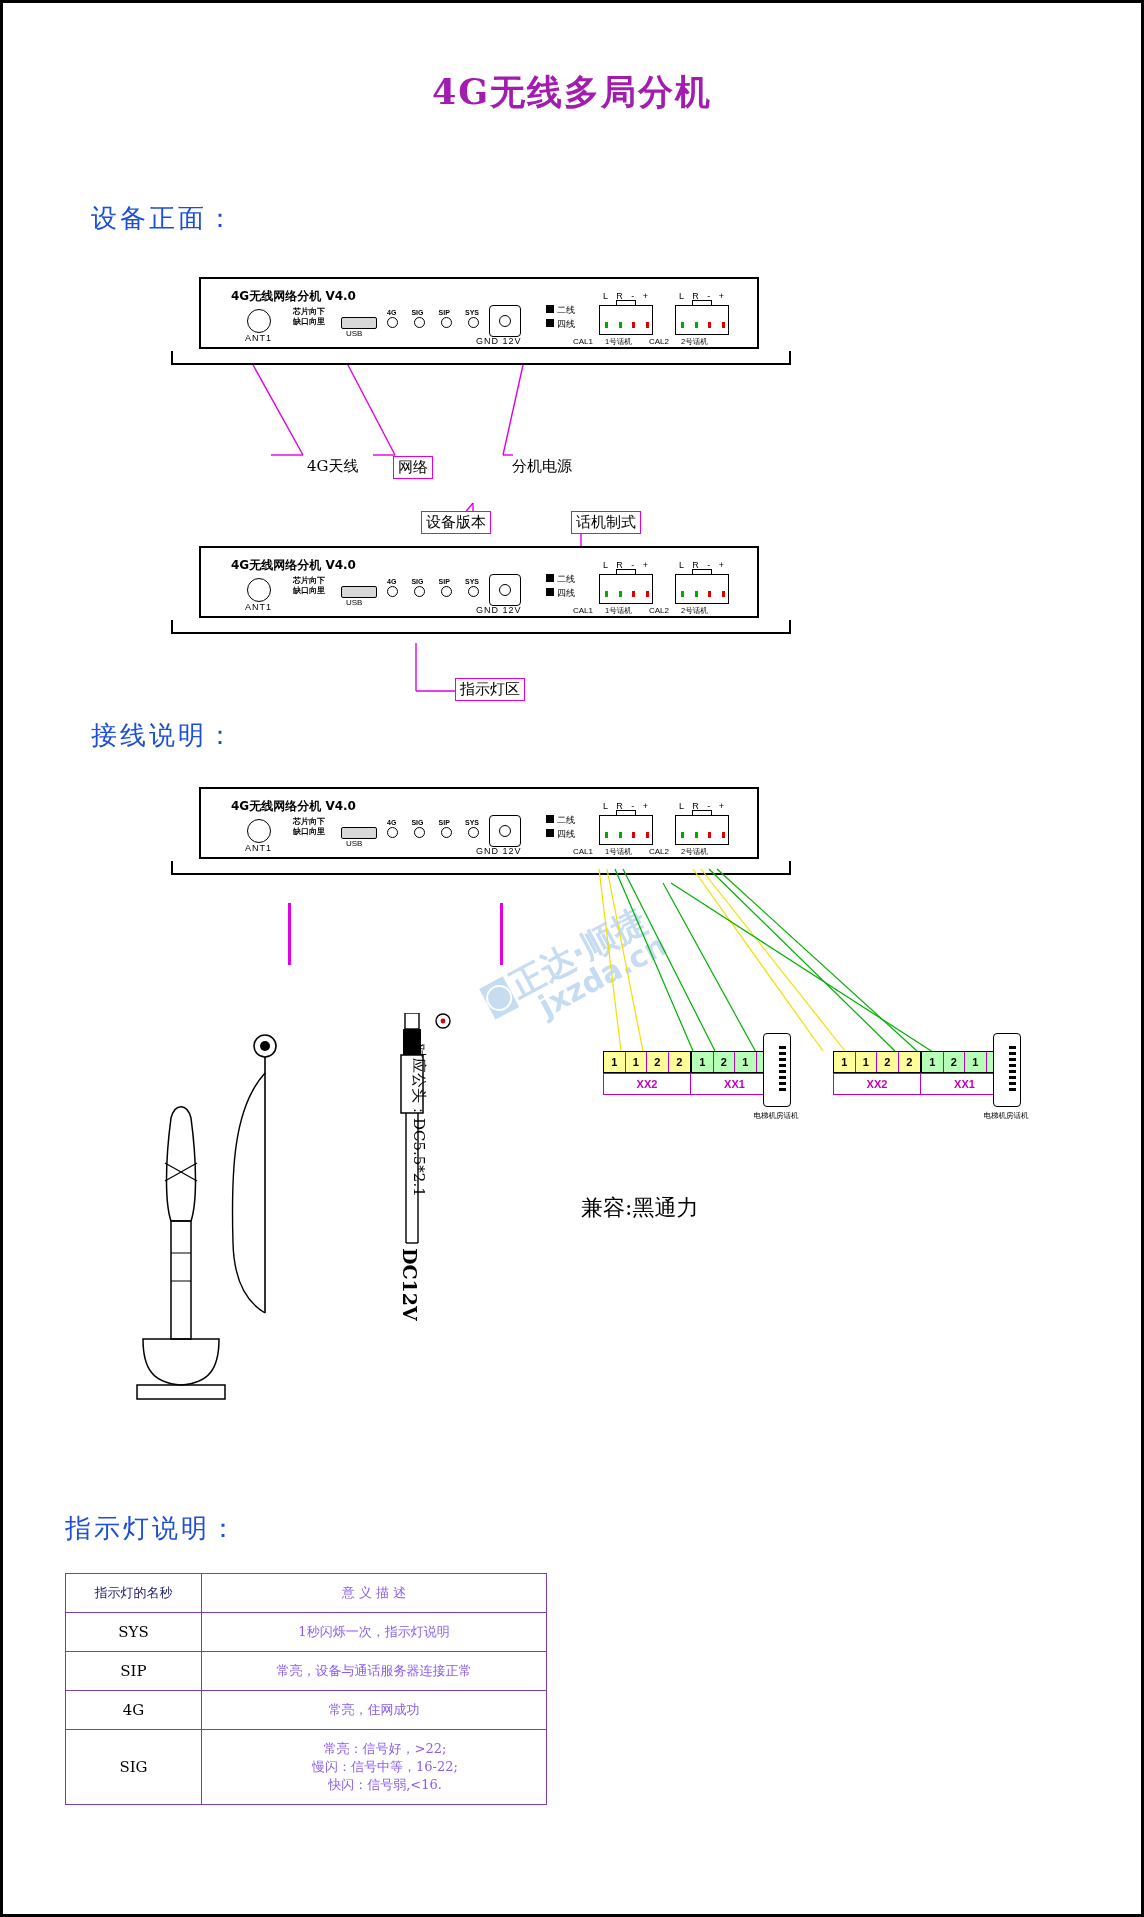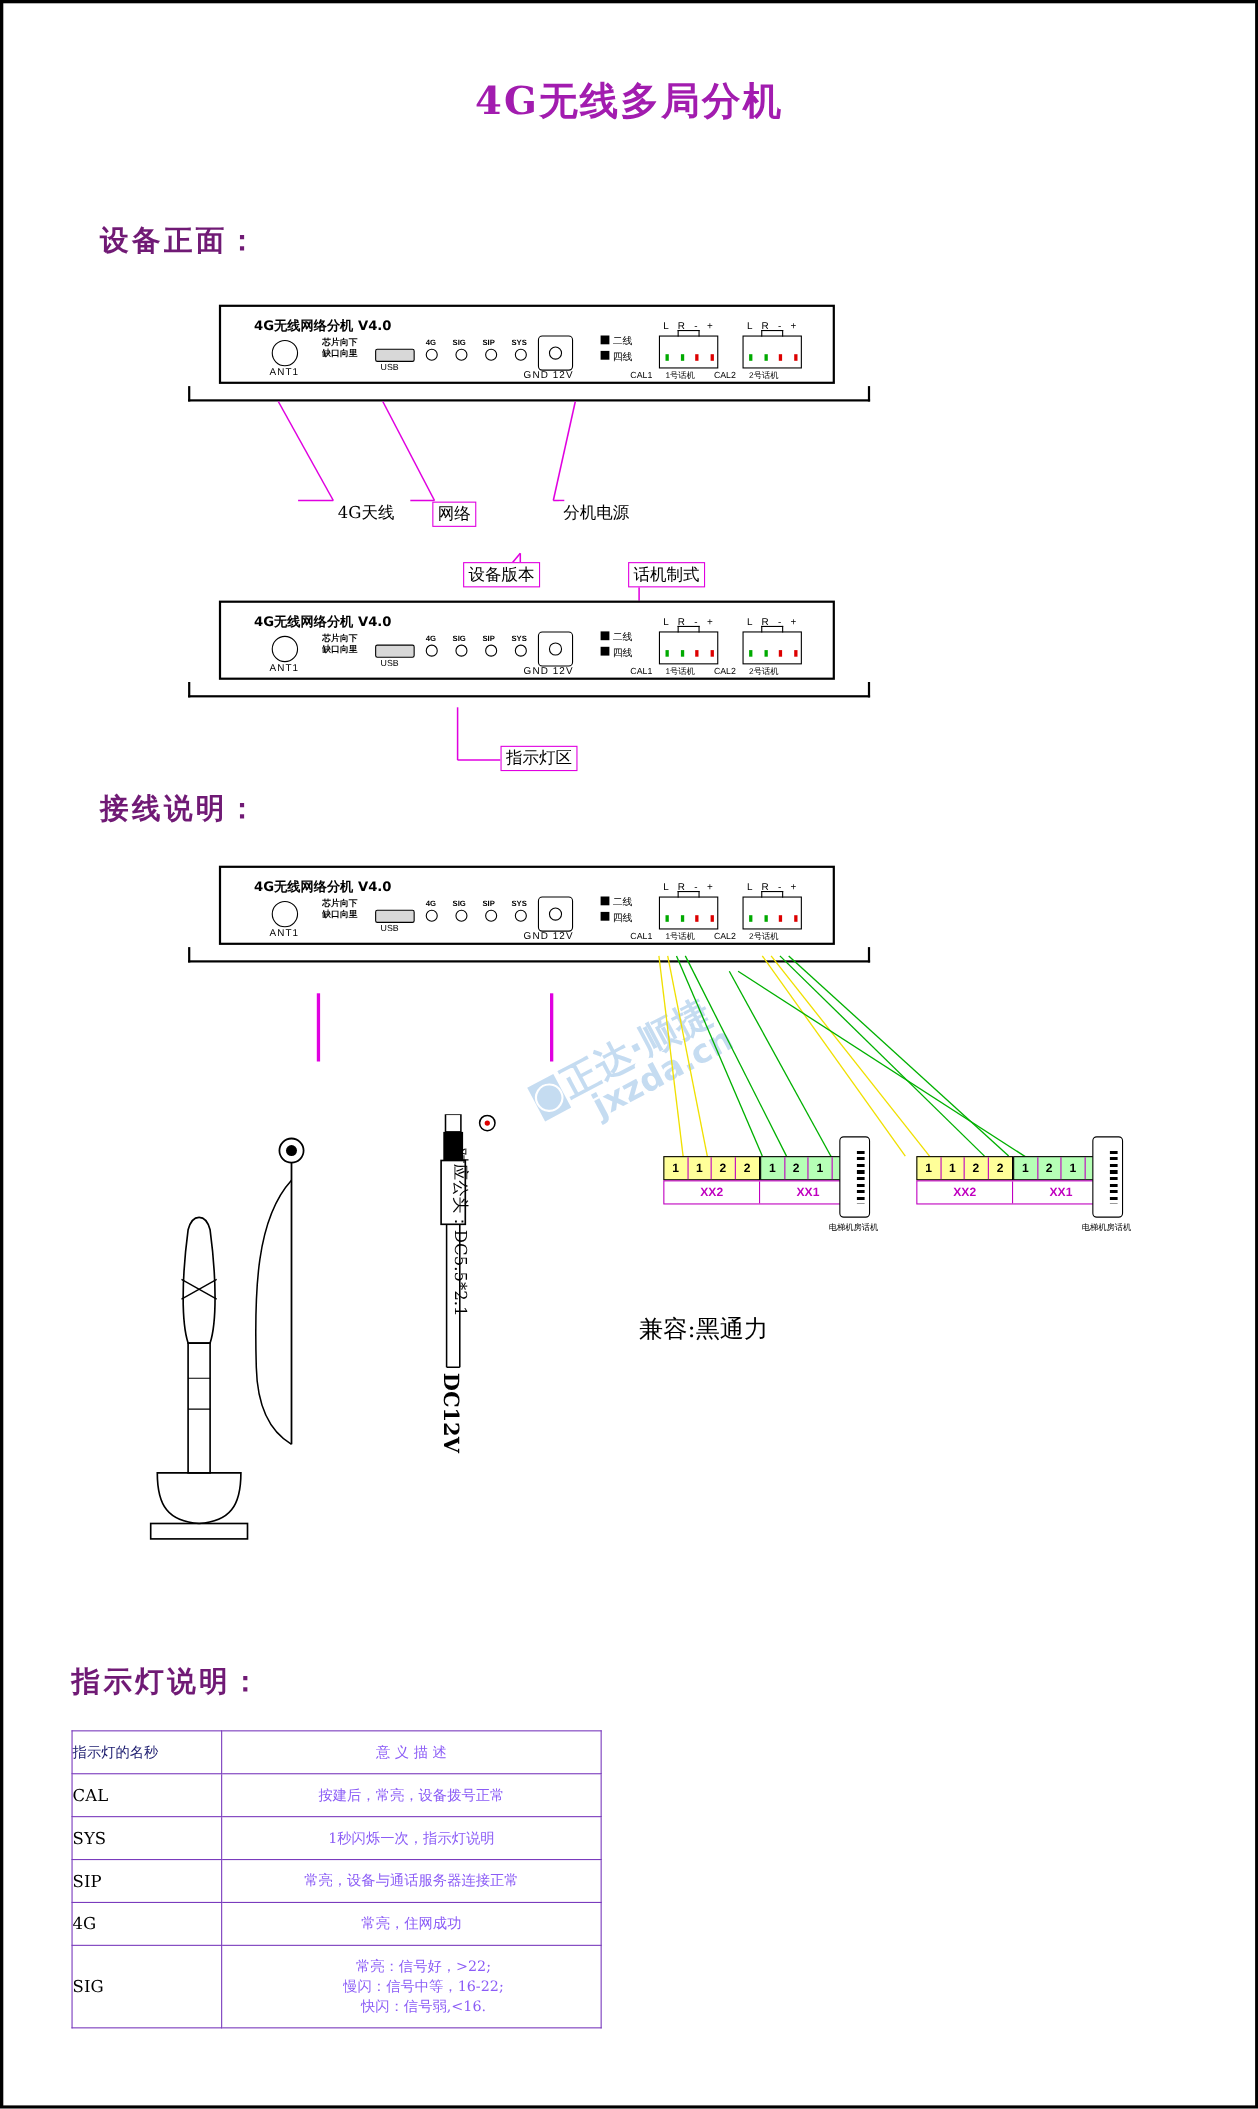--- a/index.html
+++ b/index.html
@@ -2,21 +2,21 @@
 <html><head>
 <meta charset="utf-8">
 <style>
   html,body{margin:0;padding:0;background:#ffffff;}
   body{font-family:"Liberation Sans","DejaVu Sans",sans-serif;}
   #page{position:relative;width:1144px;height:1917px;background:#fff;box-sizing:border-box;border:3px solid #000;overflow:hidden;}
   .abs{position:absolute;}
   .title{width:100%;text-align:center;font-family:"DejaVu Serif","Liberation Serif",serif;font-weight:bold;color:#a21caf;}
   .t1{top:66px;font-size:35px;letter-spacing:2px;}
   .t2{top:124px;font-size:35px;letter-spacing:2px;}
-  .sect{font-family:"DejaVu Serif","Liberation Serif",serif;font-size:26px;color:#701a75;font-weight:bold;letter-spacing:3px;}
+  .sect{font-family:"DejaVu Serif","Liberation Serif",serif;font-size:26px;color:#1d4ed8;font-weight:normal;letter-spacing:3px;}
   
   .device{position:absolute;width:560px;height:72px;border:2px solid #000;background:#fff;box-sizing:border-box;}
   .device .base{position:absolute;left:-30px;top:72px;width:620px;height:14px;border:2px solid #000;border-top:none;box-sizing:border-box;background:#fff;}
   .dev-label{position:absolute;left:30px;top:9px;font-size:12px;font-weight:bold;font-family:"DejaVu Sans",sans-serif;}
   .ant-circle{position:absolute;left:46px;top:30px;width:22px;height:22px;border:1.6px solid #000;border-radius:50%;}
   .ant-text{position:absolute;left:44px;top:54px;font-size:9px;letter-spacing:1px;}
   .chip-text{position:absolute;left:85px;top:28px;font-size:8px;line-height:10px;font-weight:bold;text-align:center;width:46px;}
   .usb{position:absolute;left:140px;top:38px;width:34px;height:10px;border:1.5px solid #000;border-radius:2px;background:#d8d8d8;}
   .usb-lab{position:absolute;left:145px;top:50px;font-size:8px;}
   .leds{position:absolute;left:186px;top:30px;width:92px;}
@@ -33,21 +33,21 @@
   .jack .pins{position:absolute;left:5px;top:16px;width:44px;display:flex;justify-content:space-between;}
   .jack .pins b{display:block;width:3px;height:6px;background:#0a0;}
   .jack .pins b.r{background:#d00;}
   .jackhdr{position:absolute;font-size:9px;letter-spacing:3px;}
   .calname{position:absolute;font-size:7.5px;}
   .cal-l{position:absolute;font-size:8px;}
   .pinkline{position:absolute;background:#e000e0;}
   .cbox{position:absolute;border:1px solid #e000e0;padding:1px 4px;font-size:15px;font-family:"DejaVu Serif","Liberation Serif",serif;background:#fff;white-space:nowrap;}
   table.leg{position:absolute;border-collapse:collapse;}
   table.leg td{border:1px solid #7a3bbd;font-family:"DejaVu Serif","Liberation Serif",serif;}
-  table.leg td.k{width:135px;text-align:left;font-size:15px;padding:10px 0;}
+  table.leg td.k{width:135px;text-align:center;font-size:15px;padding:10px 0;}
   table.leg td.v{width:310px;text-align:center;font-size:13px;color:#8b5cf6;padding:10px 6px;}
   table.leg td.hk{font-size:13px;color:#1a1a6e;}
   .term{position:absolute;height:22px;display:flex;border:1px solid #000;box-sizing:border-box;}
   .term span{display:flex;align-items:center;justify-content:center;font-size:11px;font-weight:bold;border-right:1px solid #000;box-sizing:border-box;}
   .term span:last-child{border-right:none;}
   .phone{position:absolute;width:26px;height:72px;border:1.6px solid #000;border-radius:4px;background:#fff;}
   .phone:after{content:"";position:absolute;left:15px;top:12px;width:7px;height:48px;background:repeating-linear-gradient(to bottom,#000 0 3px,#fff 3px 6px);}
   .phone-lab{position:absolute;font-size:7.5px;width:70px;text-align:center;}
   .wm{position:absolute;font-family:"DejaVu Sans",sans-serif;color:#bcd6ef;opacity:.85;font-weight:bold;}
 </style>
@@ -348,24 +348,20 @@
 
   <div class="sect abs" style="left:62px;top:1470px;margin-top:38px;">指示灯说明：</div>
 
   <table class="leg" style="left:62px;top:1570px;">
     <tbody>
         <tr>
       <td class="k hk">指示灯的名秒</td>
       <td class="v">意 义 描 述</td>
     </tr>
     <tr>
-      <td class="k">CAL</td>
-      <td class="v">按建后，常亮，设备拨号正常</td>
-    </tr>
-    <tr>
       <td class="k">SYS</td>
       <td class="v">1秒闪烁一次，指示灯说明</td>
     </tr>
     <tr>
       <td class="k">SIP</td>
       <td class="v">常亮，设备与通话服务器连接正常</td>
     </tr>
     <tr>
       <td class="k">4G</td>
       <td class="v">常亮，住网成功</td>

